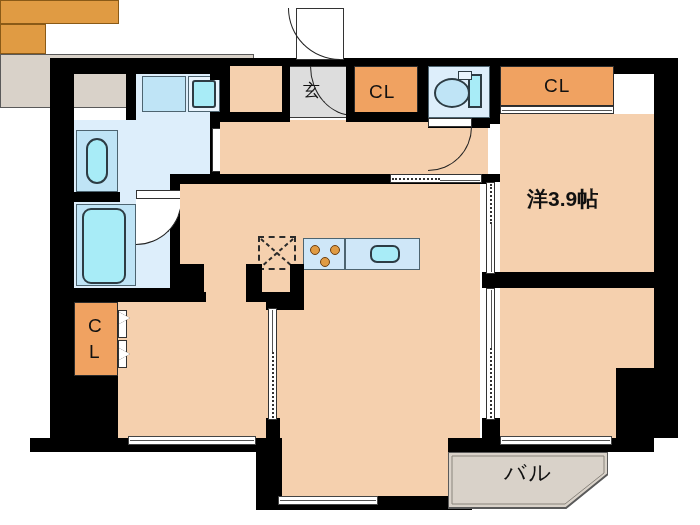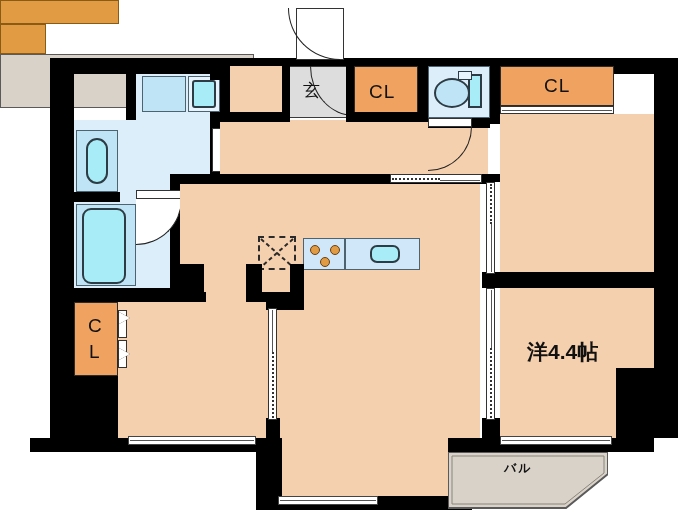--- a/index.html
+++ b/index.html
@@ -29,21 +29,21 @@
     position:absolute;color:#111;
     font-family:"Liberation Sans","DejaVu Sans",sans-serif;
     white-space:nowrap;line-height:1;
     -webkit-font-smoothing:antialiased;
   }
   .lbl-room   {font-size:21px;font-weight:600;}
   .lbl-ldk    {font-size:21px;font-weight:600;}
   .lbl-cl     {font-size:19px;font-weight:400;letter-spacing:1px;}
   .lbl-clv    {font-size:19px;font-weight:400;line-height:1.05;text-align:center;}
   .lbl-bal    {font-size:16px;font-weight:500;letter-spacing:3px;}
-  .lbl-bal-sm {font-size:12px;font-weight:700;letter-spacing:2px;}
+  .lbl-bal-sm {font-size:22px;font-weight:400;letter-spacing:2px;}
   .lbl-gen    {font-size:17px;font-weight:500;}
 
   
   .swing{position:absolute;background:#ffffff;border:1px solid #222;box-sizing:border-box;}
   .swing.br{border-radius:0 0 100% 0;}
   .swing.bl{border-radius:0 0 0 100%;}
   .swing.tr{border-radius:0 100% 0 0;}
 
   
   .slide-h{position:absolute;background:#ffffff;border:1px solid #333;box-sizing:border-box;}
@@ -147,26 +147,26 @@
   <div class="abs" style="left:428px;top:118px;width:44px;height:9px;background:#fff;border:1px solid #333;"></div>
   <div class="swing br" style="left:428px;top:127px;width:44px;height:44px;border-top:none;border-left:none;background:transparent;"></div>
 
   <div class="abs closet" style="left:500px;top:66px;width:114px;height:40px;"></div>
   <div class="lbl lbl-cl" style="left:544px;top:76px;">CL</div>
 
   <div class="slide-h" style="left:500px;top:106px;width:114px;height:8px;"></div>
   <div class="rail-line-h" style="left:502px;top:110px;width:110px;"></div>
 
   <div class="abs floor" style="left:500px;top:114px;width:154px;height:158px;"></div>
+  <div class="lbl lbl-room" style="left:527px;top:188px;">洋3.9帖</div>
 
   <div class="abs wall" style="left:490px;top:272px;width:164px;height:16px;"></div>
 
   <div class="abs floor" style="left:500px;top:288px;width:154px;height:80px;"></div>
   <div class="abs floor" style="left:500px;top:368px;width:116px;height:70px;"></div>
-  <div class="lbl lbl-room" style="left:527px;top:341px;">洋4.4帖</div>
 
   <div class="abs wall" style="left:616px;top:368px;width:38px;height:70px;"></div>
 
   <div class="abs floor" style="left:180px;top:184px;width:300px;height:254px;"></div>
   <div class="abs floor" style="left:270px;top:438px;width:178px;height:72px;"></div>
 
   <div class="abs wall" style="left:180px;top:174px;width:310px;height:10px;"></div>
 
   <div class="slide-h" style="left:390px;top:174px;width:92px;height:9px;"></div>
   <div class="rail-dot-h" style="left:392px;top:178px;width:48px;"></div>

